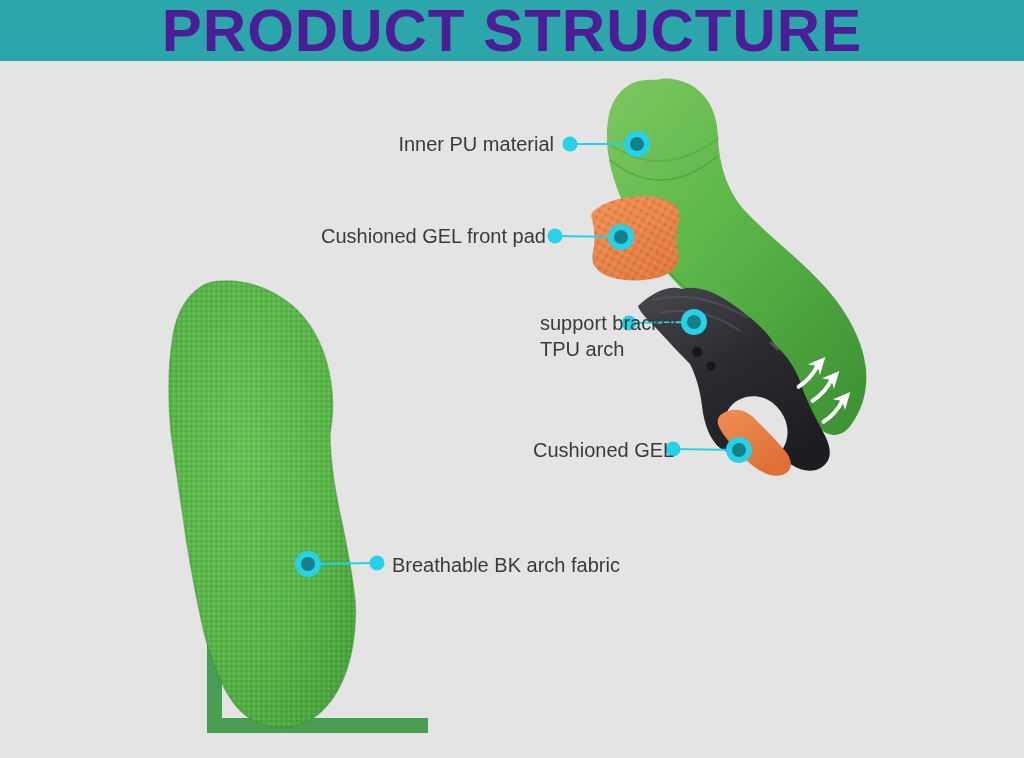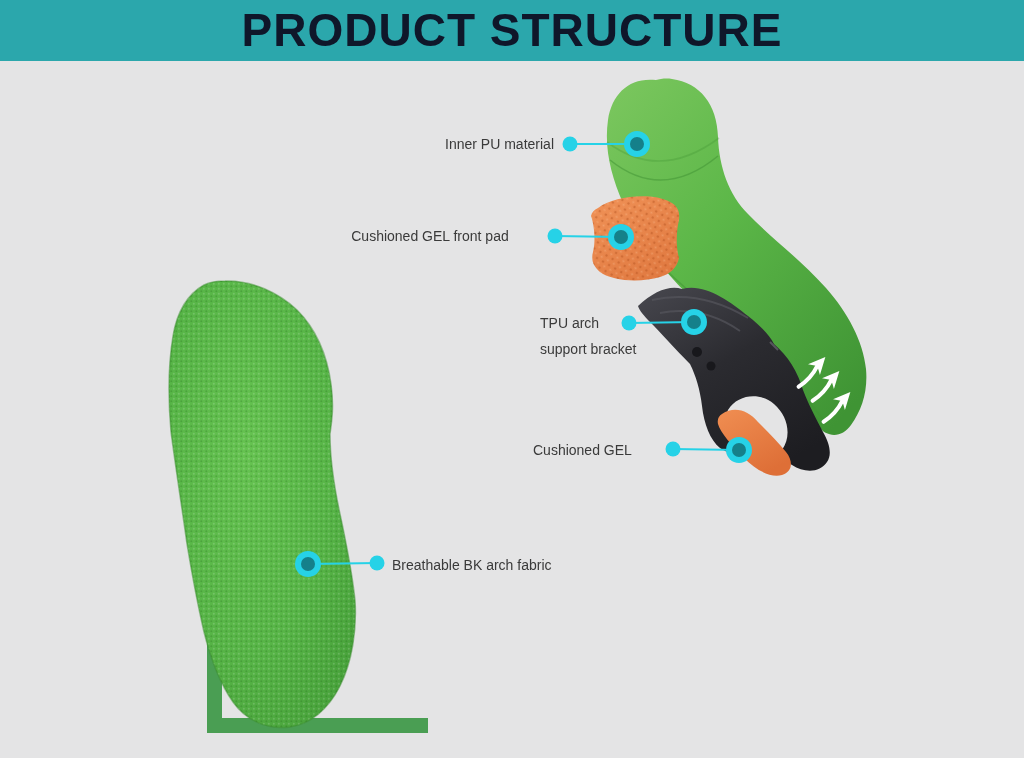--- a/index.html
+++ b/index.html
@@ -15,26 +15,26 @@
     position:relative;
     background:var(--background);
     font-family:"Liberation Sans","DejaVu Sans",sans-serif;
   }
   .banner{
     position:absolute;top:0;left:0;width:1024px;height:61px;
     background:var(--banner-teal);
     display:flex;align-items:center;justify-content:center;
   }
   .banner-title{
-    color:#0f172a;font-size:46px;font-weight:800;letter-spacing:1px;
+    color:#4c1d95;font-size:60px;font-weight:800;letter-spacing:1px;
     line-height:61px;white-space:nowrap;
   }
   .art{position:absolute;top:0;left:0;width:1024px;height:758px}
   .label{
-    position:absolute;font-size:14px;line-height:26px;color:var(--label-text);
+    position:absolute;font-size:20px;line-height:26px;color:var(--label-text);
     white-space:nowrap;z-index:5;
   }
   .label span{display:block}
   #lbl-inner-pu{top:131px;left:336px;width:218px;text-align:right}
   #lbl-gel-front{top:223px;left:321px;width:218px;text-align:center}
   #lbl-tpu{top:310px;left:540px;text-align:left}
   #lbl-gel-heel{top:437px;left:533px;text-align:center}
   #lbl-mesh{top:552px;left:392px;text-align:left}
   .callout-line{stroke:var(--callout-cyan);stroke-width:2.2px}
   .callout-dot{fill:var(--callout-cyan)}
@@ -199,21 +199,21 @@
   </g>
 </svg>
 
 <div class="label" id="lbl-inner-pu">
   <span>Inner PU material</span>
 </div>
 <div class="label" id="lbl-gel-front">
   <span>Cushioned GEL front pad</span>
 </div>
 <div class="label" id="lbl-tpu">
+  <span>support bracket</span>
   <span>TPU arch</span>
-  <span>support bracket</span>
 </div>
 <div class="label" id="lbl-gel-heel">
   <span>Cushioned GEL</span>
 </div>
 <div class="label" id="lbl-mesh">
   <span>Breathable BK arch fabric</span>
 </div>
 
 </body></html>

